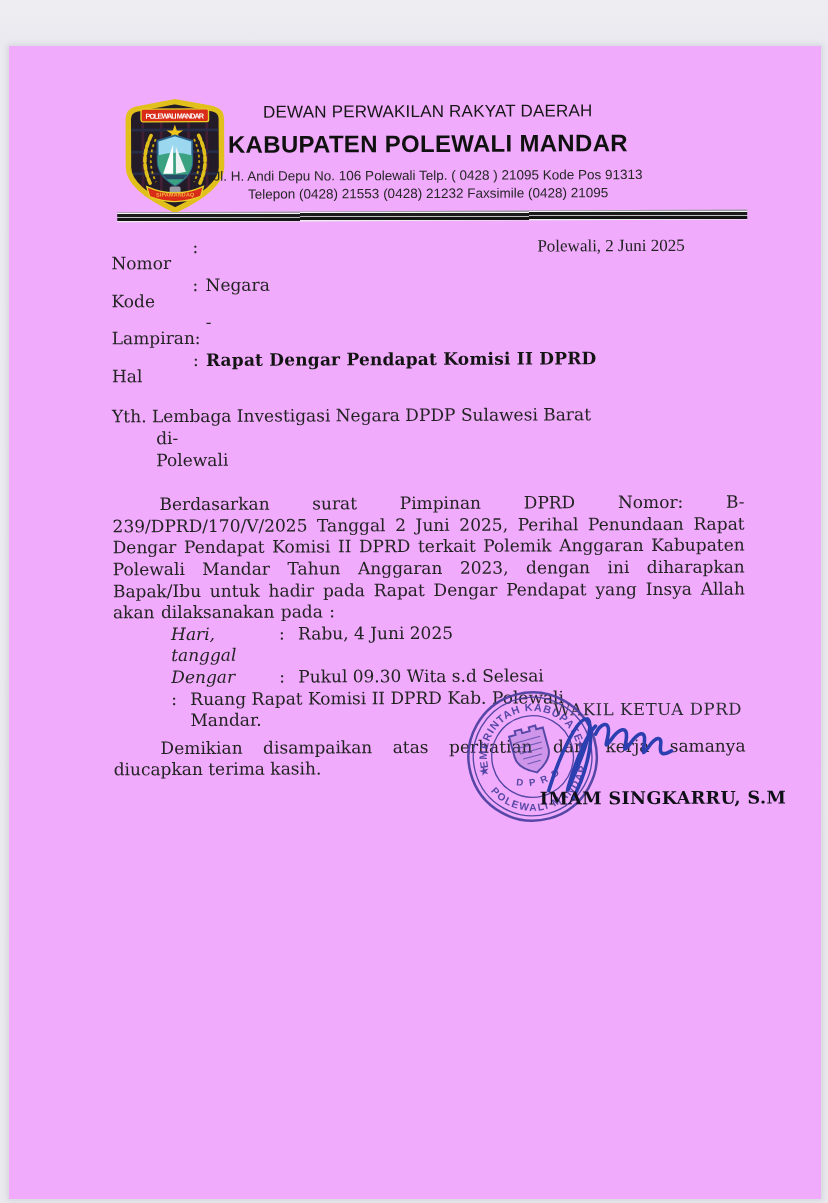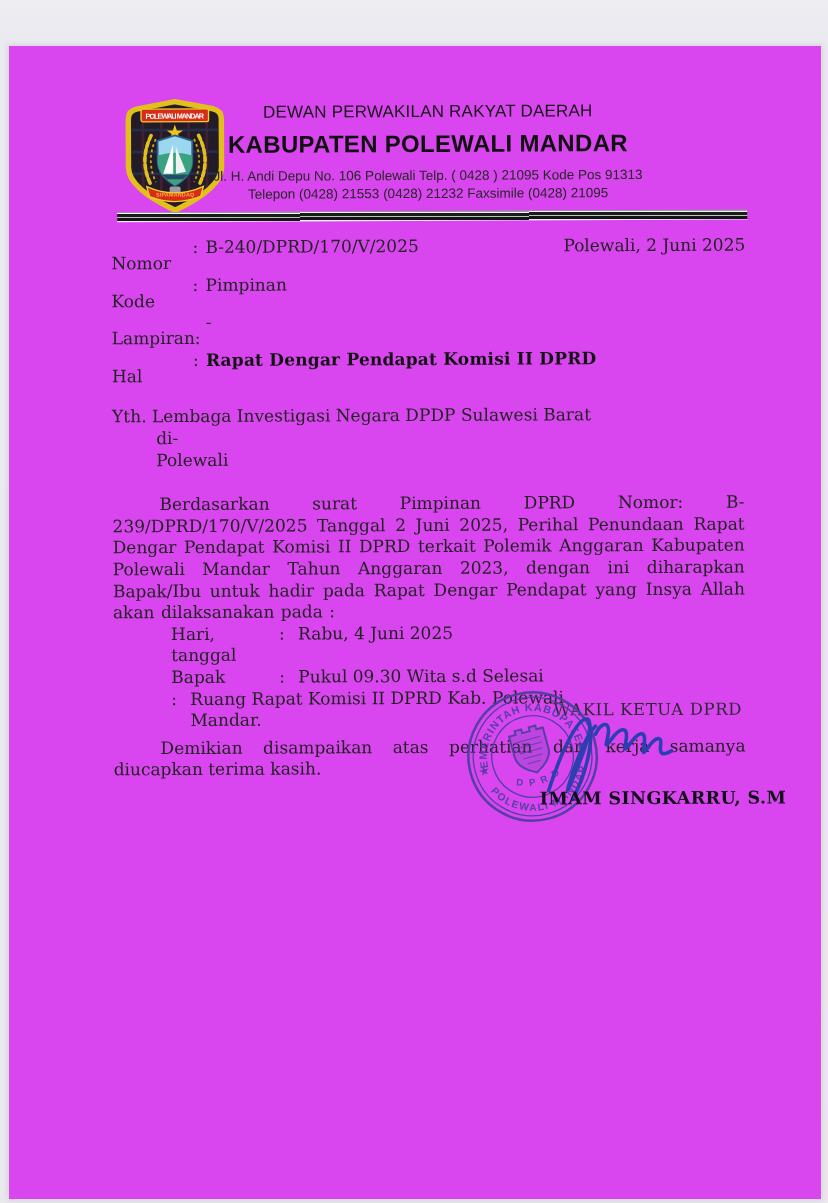--- a/index.html
+++ b/index.html
@@ -4,21 +4,21 @@
 <style>
   html,body{margin:0;padding:0;}
   body{
     width:828px;height:1203px;
     background:linear-gradient(to bottom,#ededf2 0,#eaeaf0 40px,#e9e9ee 100%);
     font-family:"DejaVu Serif",serif;
     position:relative;overflow:hidden;
   }
   .page{
     position:absolute;left:8px;right:6px;top:45px;bottom:3px;
-    background:#d946ef;
+    background:#f0abfc;
     border:1px solid #dcdce2;
     box-shadow:0 0 6px rgba(90,90,110,.18);
   }
   .content{position:absolute;inset:0;transform:rotate(-0.25deg);color:#232323;}
 
   
   .letterhead{position:absolute;top:46px;left:0;right:0;height:130px;}
   .logo{position:absolute;left:116px;top:5px;width:104px;height:114px;}
   .head-text{
     position:absolute;left:120px;right:90px;top:0;
@@ -35,37 +35,37 @@
       #9a9aa0 0 1px,#f4f4f4 1px 2px,#1b1b1b 2px 5px,
       #c0c0c0 5px 6px,#141414 6px 9px,#ececec 9px 10px);
   }
 
   
   .docbody{
     position:absolute;top:190px;left:104px;right:76px;
     font-size:17px;line-height:21.6px;color:#232323;
   }
   .meta{position:relative;}
-  .dateline{position:absolute;left:452px;top:0;white-space:nowrap;}
+  .dateline{position:absolute;left:426px;top:0;white-space:nowrap;font-family:Liberation Serif, serif;}
   .mrow{display:flex;}
   .mlbl{width:81px;flex:none;margin-top:16px;}
   .msep{width:13px;flex:none;}
   .mrow.hal .mval{font-weight:bold;color:#141414;letter-spacing:.2px;}
 
   .recipient{margin-top:19px;}
   .recipient .indent{margin-left:44px;}
 
   .para{
     margin-top:23px;text-align:justify;text-indent:47px;
     word-spacing:1px;
   }
 
   .details{margin-left:58px;}
   .drow{display:flex;}
-  .dlbl{width:108px;flex:none;}
+  .dlbl{width:108px;flex:none;font-style:italic;}
   .dsep{width:19px;flex:none;}
   .dval{width:378px;}
 
   .closing{margin-top:6px;text-indent:47px;text-align:justify;}
 
   
   .sig{position:absolute;left:447px;top:655px;width:320px;height:170px;}
   .sig-title{
     position:absolute;left:97px;top:0;white-space:nowrap;
     font-size:16.5px;letter-spacing:.6px;color:#2b2b33;
@@ -147,26 +147,25 @@
 
     <div class="rule"></div>
 
     <div class="docbody">
 
       <div class="meta">
         <div class="dateline">Polewali, 2 Juni 2025</div>
         <div class="mrow">
           <span class="mlbl">Nomor</span>
           <span class="msep">:</span>
-          <span class="mval">B-240/DPRD/170/V/2025</span>
         </div>
         <div class="mrow">
           <span class="mlbl">Kode</span>
           <span class="msep">:</span>
-          <span class="mval">Pimpinan</span>
+          <span class="mval">Negara</span>
         </div>
         <div class="mrow">
           <span class="mlbl">Lampiran:</span>
           <span class="msep"></span>
           <span class="mval">-</span>
         </div>
         <div class="mrow hal">
           <span class="mlbl">Hal</span>
           <span class="msep">:</span>
           <span class="mval">Rapat Dengar Pendapat Komisi II DPRD</span>
@@ -181,21 +180,21 @@
 
       <div class="para">Berdasarkan surat Pimpinan DPRD Nomor: B-239/DPRD/170/V/2025 Tanggal 2 Juni 2025, Perihal Penundaan Rapat Dengar Pendapat Komisi II DPRD terkait Polemik Anggaran Kabupaten Polewali Mandar Tahun Anggaran 2023, dengan ini diharapkan Bapak/Ibu untuk hadir pada Rapat Dengar Pendapat yang Insya Allah akan dilaksanakan pada :</div>
 
       <div class="details">
         <div class="drow">
           <span class="dlbl">Hari, tanggal</span>
           <span class="dsep">:</span>
           <span class="dval">Rabu, 4 Juni 2025</span>
         </div>
         <div class="drow">
-          <span class="dlbl">Bapak</span>
+          <span class="dlbl">Dengar</span>
           <span class="dsep">:</span>
           <span class="dval">Pukul 09.30 Wita s.d Selesai</span>
         </div>
         <div class="drow">
           <span class="dsep">:</span>
           <span class="dval">Ruang Rapat Komisi II DPRD Kab. Polewali Mandar.</span>
         </div>
       </div>
 
       <div class="closing">Demikian disampaikan atas perhatian dan kerja samanya diucapkan terima kasih.</div>

